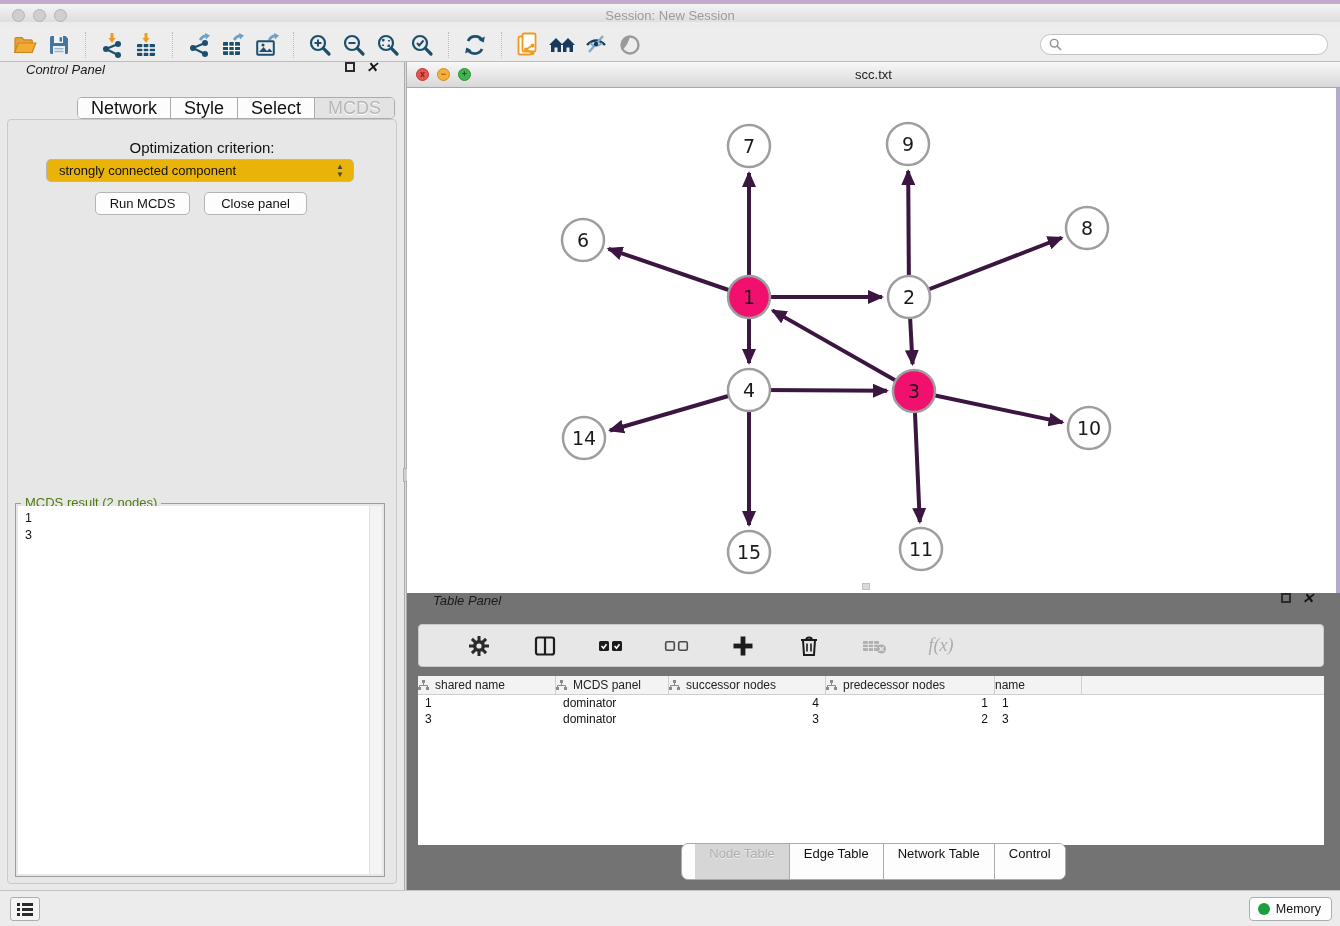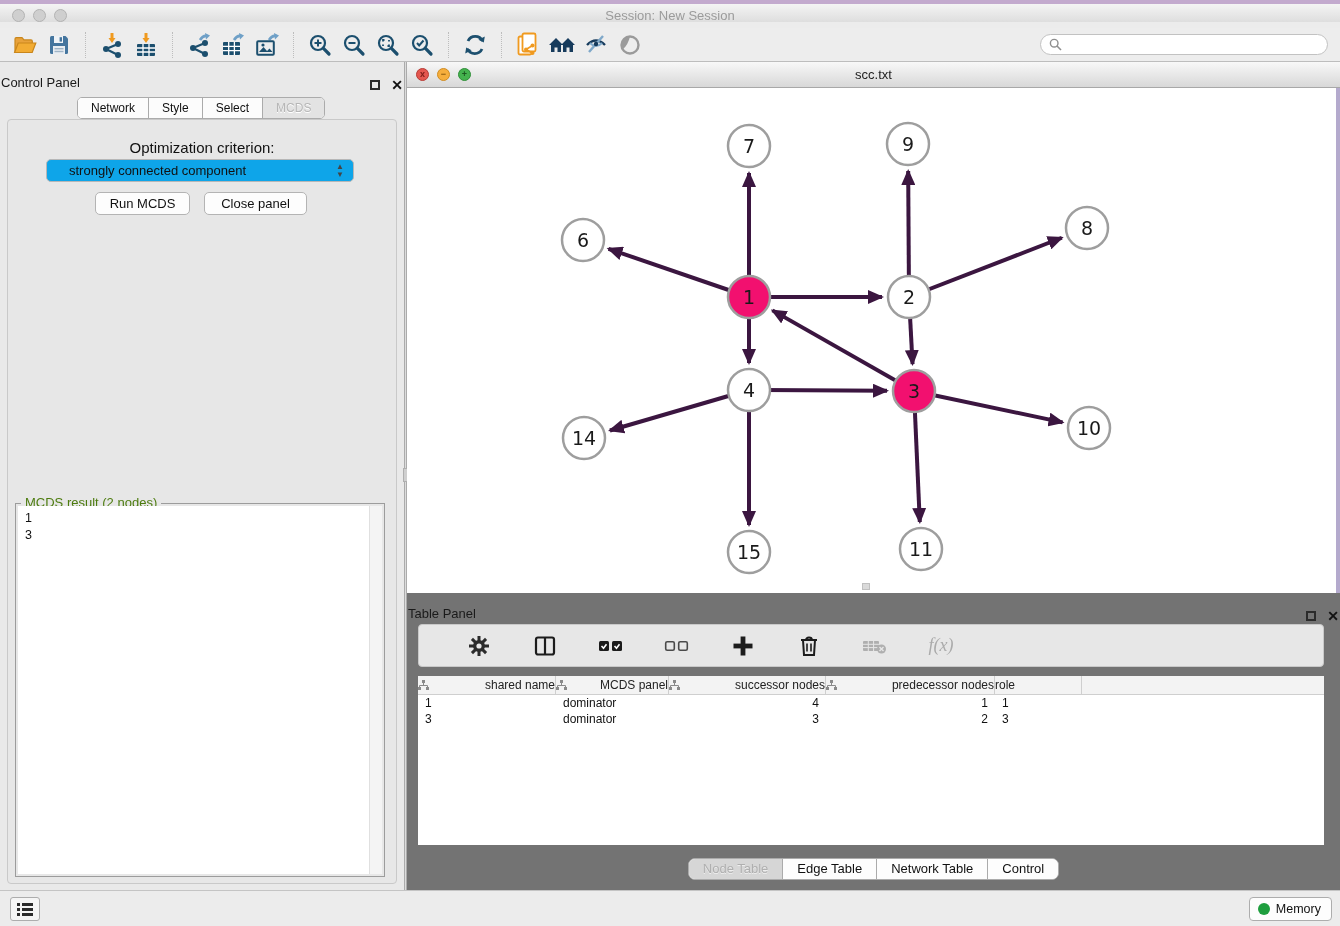--- a/index.html
+++ b/index.html
@@ -19,38 +19,38 @@
   #toolbar { position:absolute; top:28px; left:0; right:0; height:34px; background:#EDEDED;
              border-bottom:1px solid #BDBDBD; display:flex; align-items:center; padding-left:8px; }
   .tb-btn { width:34px; height:28px; display:flex; align-items:center; justify-content:center; }
   .tb-sep { width:0; height:26px; border-left:1px dotted #BDBDBD; margin:0 9px; }
   #toolbar-search { position:absolute; right:12px; top:6px; width:288px; height:21px; background:#fff;
                     border:1px solid #C2C2C2; border-radius:11px; display:flex; align-items:center; padding:0 8px; }
   #toolbar-search input { border:none; outline:none; flex:1; font-size:12px; background:transparent; }
 
   
   #control-panel { position:absolute; left:0; top:62px; width:404px; bottom:36px; background:#E9E9E9; }
-  .panel-header { height:28px; display:flex; align-items:flex-end; padding:0 1px; font-size:13px; color:#1A1A1A; }
+  .panel-header { height:28px; display:flex; align-items:flex-start; padding:0 26px; font-size:13px; color:#1A1A1A;font-style:italic; }
   .panel-actions { margin-left:auto; display:flex; align-items:center; gap:11px; }
   .float-glyph { width:10px; height:10px; border:2px solid #2B2B2B; display:inline-block; }
   .close-glyph { font-size:14px; font-weight:bold; color:#111; line-height:10px; }
 
   .cp-tabs { position:absolute; left:77px; top:35px; height:22px; display:flex;
              border:1px solid #ABABAB; border-radius:5px; overflow:hidden; background:#FCFCFC; }
-  .cp-tab { padding:0 13px; font-size:12px; line-height:20px; color:#111; background:#FCFCFC;
+  .cp-tab { padding:0 13px; font-size:18px; line-height:20px; color:#111; background:#FCFCFC;
             border-right:1px solid #ABABAB; }
   .cp-tab:last-child { border-right:none; }
   .cp-tab.selected { background:#E3E3E3; color:#B6B6B6; text-shadow:0 1px 0 #fff; }
 
   .cp-content { position:absolute; left:7px; right:7px; top:57px; bottom:6px;
                 background:#E7E7E7; border:1px solid #C9C9C9; border-radius:4px; }
   .opt-label { position:absolute; top:19px; left:0; right:0; text-align:center; font-size:15px; color:#111; }
-  .cp-select { position:absolute; left:38px; top:39px; width:308px; height:23px; background:#0ea5e9;
+  .cp-select { position:absolute; left:38px; top:39px; width:308px; height:23px; background:#eab308;
                border:1px solid #B7B7B7; border-radius:5px; font-size:13px; color:#111;
-               display:flex; align-items:center; padding-left:22px; }
+               display:flex; align-items:center; padding-left:12px; }
   .cp-select .stepper { position:absolute; right:9px; top:3px; display:flex; flex-direction:column; line-height:8px; }
   .cp-select .stepper span { font-size:8px; color:#444; }
   .cp-btn { position:absolute; top:72px; height:23px; background:#FDFDFD; border:1px solid #B4B4B4;
             border-radius:5px; font-size:13px; color:#111; display:flex; align-items:center; justify-content:center; }
   #run-mcds { left:87px; width:95px; }
   #close-panel { left:196px; width:103px; }
 
   .result-box { position:absolute; left:7px; right:11px; top:383px; bottom:6px; border:1px solid #9C9C9C; }
   .result-legend { position:absolute; top:-9px; left:5px; background:#E7E7E7; padding:0 4px; font-size:13px; color:#4d7c0f; }
   .result-inner { position:absolute; inset:2px; background:#fff; }
@@ -83,29 +83,29 @@
 
   
   #table-panel { position:absolute; left:407px; top:593px; right:0; bottom:36px; background:#737373; }
   .tp-toolbar { position:absolute; left:11px; right:16px; top:31px; height:43px; background:#E7E7E7;
                 border:1px solid #C9C9C9; border-radius:4px; display:flex; align-items:center; padding:0 13px; gap:0; }
   .tp-tool { width:38px; height:30px; display:flex; align-items:center; justify-content:center;margin-left:28px; }
   .fx-label { font-family:"Liberation Serif", serif; font-style:italic; font-size:18px; color:#ABABAB; }
 
   .tp-table { position:absolute; left:11px; right:16px; top:83px; height:169px; background:#fff; }
   .tp-hrow { display:flex; height:19px; background:#F3F3F3; border-bottom:1px solid #CFCFCF; font-size:12px; color:#222; }
-  .tp-hcell { display:flex; align-items:center; justify-content:space-between; border-right:1px solid #CFCFCF; height:100%; }
+  .tp-hcell { display:flex; align-items:center; justify-content:flex-start; gap:6px; border-right:1px solid #CFCFCF; height:100%; }
   .tp-hcell.filler { border-right:none; flex:1; }
   .tp-row { display:flex; height:16px; font-size:12px; color:#111; }
   .tp-cell { padding:1px 7px 0 7px; white-space:nowrap; overflow:hidden; }
   .ta-r { text-align:right; }
   .c0 { width:138px; } .c1 { width:113px; } .c2 { width:157px; } .c3 { width:169px; } .c4 { width:87px; }
 
   .tp-footer { position:absolute; left:0; right:0; bottom:10px; display:flex; justify-content:center; }
-  .tp-tabs { display:flex; height:22px; border:1px solid #ABABAB; border-radius:7px; overflow:hidden; background:#FDFDFD; }
+  .tp-tabs { display:flex; height:37px; border:1px solid #ABABAB; border-radius:7px; overflow:hidden; background:#FDFDFD;padding-left:13px; }
   .tp-tab { padding:0 14px; font-size:13px; line-height:20px; color:#111; background:#FDFDFD; border-right:1px solid #ABABAB; }
   .tp-tab:last-child { border-right:none; }
   .tp-tab.selected { background:#D6D6D6; color:#AFAFAF; text-shadow:0 1px 0 #EEE; }
 
   
   #statusbar { position:absolute; left:0; right:0; bottom:0; height:36px; background:#ECECEC; border-top:1px solid #C4C4C4;padding-left:9px; }
   #list-button { position:absolute; left:10px; top:6px; width:30px; height:24px; background:#F5F5F5;
                  border:1px solid #ADADAD; border-radius:3px; display:flex; align-items:center; justify-content:center; }
   #memory-button { position:absolute; right:8px; top:6px; height:24px; padding:0 10px 0 8px; background:#FDFDFD;
                    border:1px solid #ADADAD; border-radius:4px; display:flex; align-items:center; gap:6px; font-size:12.5px; color:#111; }
@@ -506,21 +506,21 @@
               <g fill="#8A8A8A">
                 <rect x="4" y="0" width="3" height="3"></rect>
                 <rect x="0" y="7" width="3" height="3"></rect>
                 <rect x="8" y="7" width="3" height="3"></rect>
                 <path d="M5.5 3 v2.5 M1.5 7 V5.5 h8 V7" stroke="#8A8A8A" fill="none" stroke-width="1"></path>
               </g>
             </svg>
           <span>predecessor nodes</span>
         </span>
         <span class="tp-hcell c4">
-          <span>role</span>
+          <span>name</span>
         </span>
         <span class="tp-hcell filler"></span>
       </div>
       <div class="tp-row">
         <span class="tp-cell c0">1</span>
         <span class="tp-cell c1">dominator</span>
         <span class="tp-cell c2 ta-r">4</span>
         <span class="tp-cell c3 ta-r">1</span>
         <span class="tp-cell c4">1</span>
       </div>

